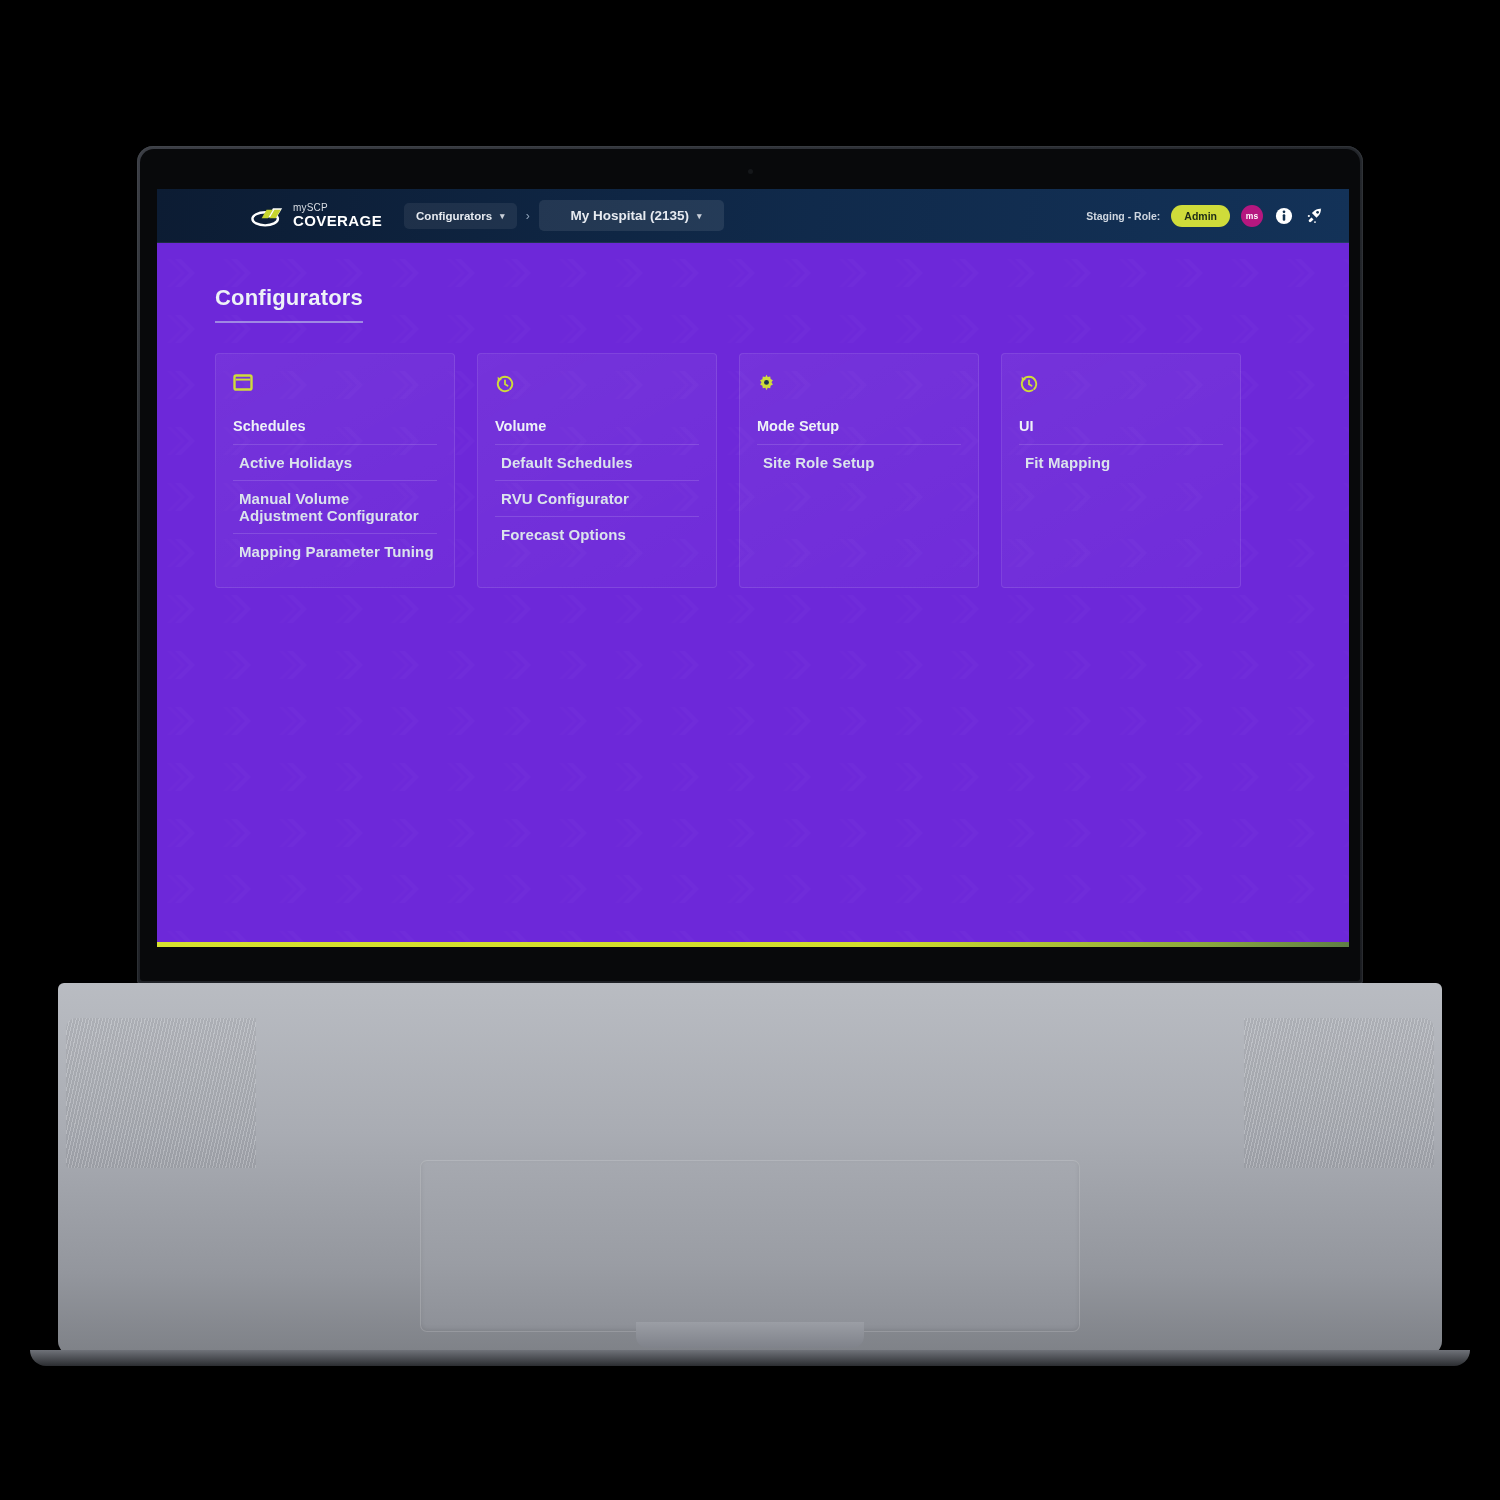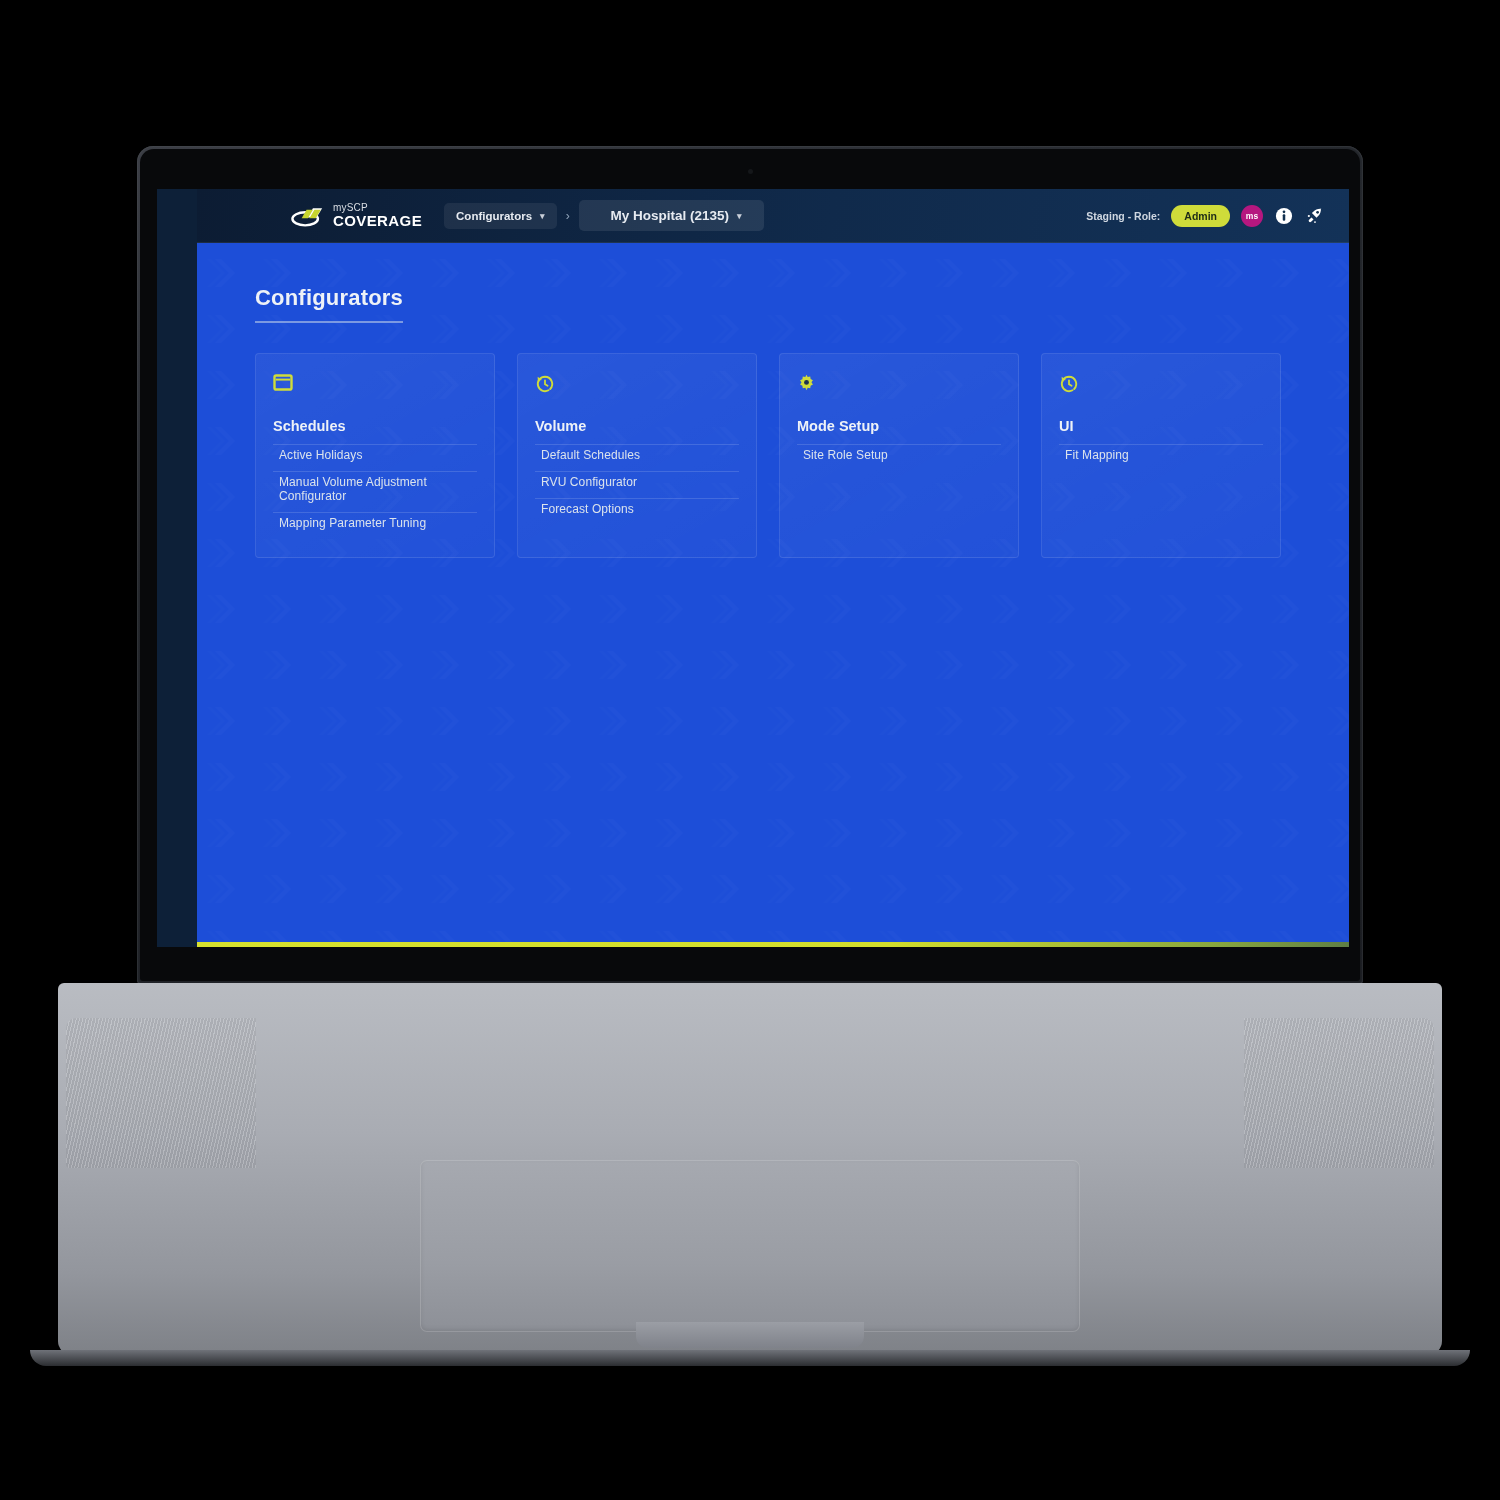--- a/index.html
+++ b/index.html
@@ -72,22 +72,21 @@
     position:absolute; left:30px; top:1350px; width:1440px; height:16px;
     background:linear-gradient(180deg,#6f7279,#2b2d31);
     border-radius: 0 0 22px 22px;
   }
 
   
   .app {
     position:absolute; inset:0;
     background:
       linear-gradient(128deg,#112440 0%, #0f2743 28%, #173a5e 62%, #12304f 88%, #0e2votes 100%);
-    background-color:#1d4ed8;
-    margin-left:40px;
+    background-color:#6d28d9;
   }
   .app-bg-pattern{
     position:absolute; left:0; top:0; right:0; bottom:0;
     opacity:.55;
   }
   .topbar {
     position:absolute; left:0; top:0; right:0; height:54px;
     background:linear-gradient(100deg,#0c1c33 0%, #102a4b 55%, #133258 100%);
     display:flex; align-items:center; padding:0 24px;
     border-bottom:1px solid rgba(255,255,255,.07);
@@ -135,23 +134,24 @@
     border:1px solid rgba(255,255,255,.10);
     border-radius:4px;
     padding:20px 17px 18px 17px;
     display:flex; flex-direction:column;
   }
   .card-icon{ width:22px; height:22px; margin-bottom:22px; }
   .card-title{ color:#eef2f7; font-size:14.5px; font-weight:bold; padding-bottom:10px; }
   .card-list{ list-style:none; }
   .card-list li{
     border-top:1px solid rgba(255,255,255,.14);
-    padding:3px 2px 9px 6px;
-    color:#dbe3ec; font-size:12px;
+    padding:9px 2px 9px 6px;
+    color:#dbe3ec; font-size:15px;
     letter-spacing:.1px;
+    font-weight:bold;
   }
   .bottom-accent{
     position:absolute; left:0; right:0; bottom:0; height:5px;
     background:linear-gradient(90deg,#d6e02e 0%, #d2dd2c 60%, #8aa83e 88%, #5f7f46 100%);
     z-index:5;
   }
 </style>
 </head>
 <body>
 

